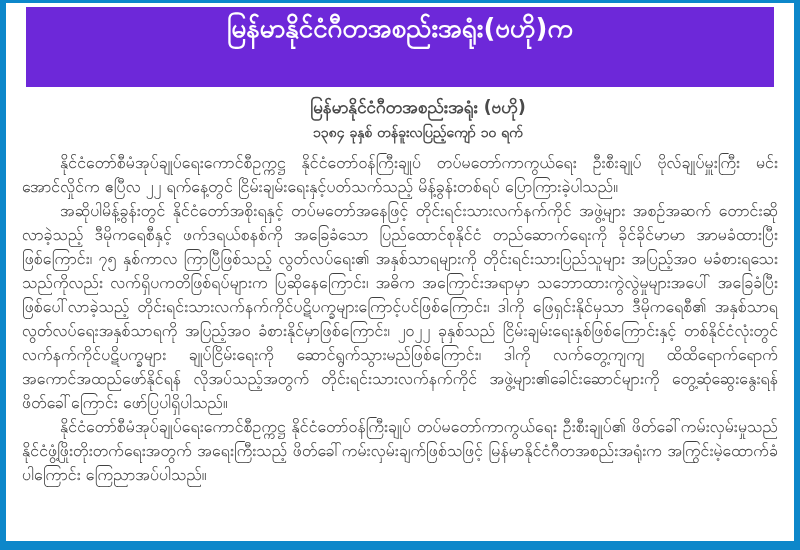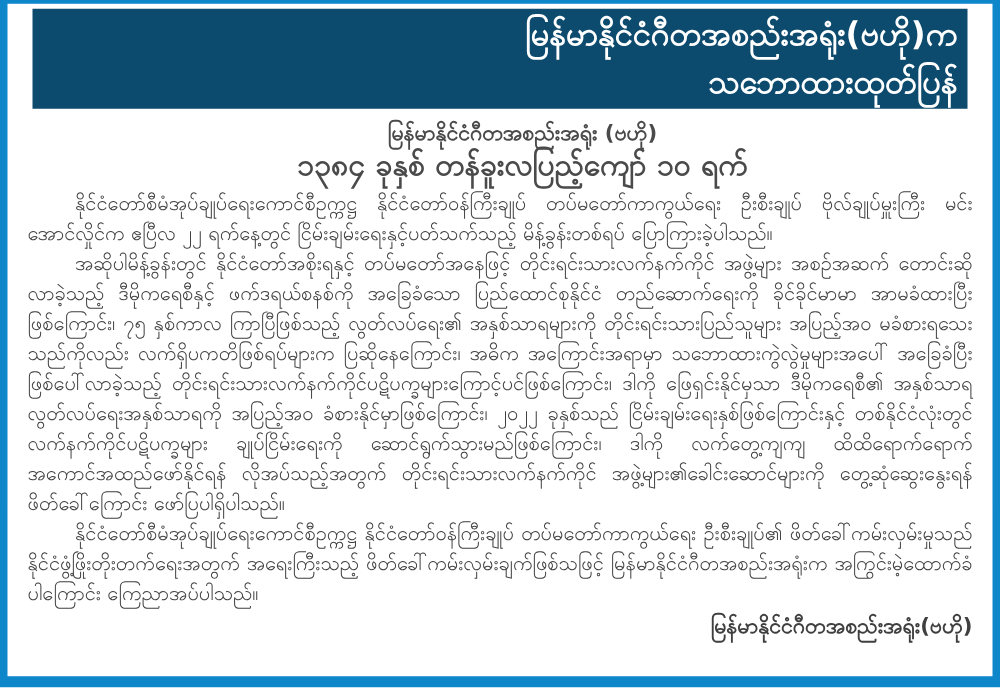--- a/index.html
+++ b/index.html
@@ -19,42 +19,42 @@
     border-top-width: 3px;
     border-right-width: 6px;
     border-bottom-width: 9px;
     border-left-width: 6px;
     overflow: hidden;
   }
   .banner {
     margin: 4px auto 0 auto;
     width: 748px;
     min-height: 80px;
-    background: #0c4a6e;
+    background: #6d28d9;
     color: #ffffff;
-    text-align: right;
+    text-align: center;
     font-weight: bold;
     font-size: 26px;
     line-height: 38px;
     padding: 2px 8px;
     box-sizing: border-box;
   }
   .title-block {
     margin-top: 8px;
     text-align: center;
     color: #4a4a4a;
     font-weight: bold;
     padding-left: 36px;
   }
   .title-block .t-line {
     font-size: 17px;
     line-height: 24px;
   }
   .title-block .t-date {
-    font-size: 24px;
+    font-size: 14px;
     line-height: 26px;
   }
   .body-text {
     margin: 6px 16px 0 16px;
     color: #404040;
     font-size: 16px;
     line-height: 24px;
     text-align: justify;
   }
   .body-text p {
@@ -69,29 +69,27 @@
     font-size: 17px;
   }
 </style>
 </head>
 <body>
 
 <div class="page">
 
   <div class="banner">
     <div>မြန်မာနိုင်ငံဂီတအစည်းအရုံး(ဗဟို)က</div>
-    <div>သဘောထားထုတ်ပြန်</div>
   </div>
 
   <div class="title-block">
     <div class="t-line">မြန်မာနိုင်ငံဂီတအစည်းအရုံး (ဗဟို)</div>
     <div class="t-date">၁၃၈၄ ခုနှစ် တန်ခူးလပြည့်ကျော် ၁၀ ရက်</div>
   </div>
 
   <div class="body-text">
     <p>နိုင်ငံတော်စီမံအုပ်ချုပ်ရေးကောင်စီဥက္ကဋ္ဌ နိုင်ငံတော်ဝန်ကြီးချုပ် တပ်မတော်ကာကွယ်ရေး ဦးစီးချုပ် ဗိုလ်ချုပ်မှူးကြီး မင်းအောင်လှိုင်က ဧပြီလ ၂၂ ရက်နေ့တွင် ငြိမ်းချမ်းရေးနှင့်ပတ်သက်သည့် မိန့်ခွန်းတစ်ရပ် ပြောကြားခဲ့ပါသည်။</p>
     <p>အဆိုပါမိန့်ခွန်းတွင် နိုင်ငံတော်အစိုးရနှင့် တပ်မတော်အနေဖြင့် တိုင်းရင်းသားလက်နက်ကိုင် အဖွဲ့များ အစဉ်အဆက် တောင်းဆိုလာခဲ့သည့် ဒီမိုကရေစီနှင့် ဖက်ဒရယ်စနစ်ကို အခြေခံသော ပြည်ထောင်စုနိုင်ငံ တည်ဆောက်ရေးကို ခိုင်ခိုင်မာမာ အာမခံထားပြီးဖြစ်ကြောင်း၊ ၇၅ နှစ်ကာလ ကြာပြီဖြစ်သည့် လွတ်လပ်ရေး၏ အနှစ်သာရများကို တိုင်းရင်းသားပြည်သူများ အပြည့်အဝ မခံစားရသေးသည်ကိုလည်း လက်ရှိပကတိဖြစ်ရပ်များက ပြဆိုနေကြောင်း၊ အဓိက အကြောင်းအရာမှာ သဘောထားကွဲလွဲမှုများအပေါ် အခြေခံပြီး ဖြစ်ပေါ်လာခဲ့သည့် တိုင်းရင်းသားလက်နက်ကိုင်ပဋိပက္ခများကြောင့်ပင်ဖြစ်ကြောင်း၊ ဒါကို ဖြေရှင်းနိုင်မှသာ ဒီမိုကရေစီ၏ အနှစ်သာရ လွတ်လပ်ရေးအနှစ်သာရကို အပြည့်အဝ ခံစားနိုင်မှာဖြစ်ကြောင်း၊ ၂၀၂၂ ခုနှစ်သည် ငြိမ်းချမ်းရေးနှစ်ဖြစ်ကြောင်းနှင့် တစ်နိုင်ငံလုံးတွင် လက်နက်ကိုင်ပဋိပက္ခများ ချုပ်ငြိမ်းရေးကို ဆောင်ရွက်သွားမည်ဖြစ်ကြောင်း၊ ဒါကို လက်တွေ့ကျကျ ထိထိရောက်ရောက် အကောင်အထည်ဖော်နိုင်ရန် လိုအပ်သည့်အတွက် တိုင်းရင်းသားလက်နက်ကိုင် အဖွဲ့များ၏ခေါင်းဆောင်များကို တွေ့ဆုံဆွေးနွေးရန် ဖိတ်ခေါ်ကြောင်း ဖော်ပြပါရှိပါသည်။</p>
     <p>နိုင်ငံတော်စီမံအုပ်ချုပ်ရေးကောင်စီဥက္ကဋ္ဌ နိုင်ငံတော်ဝန်ကြီးချုပ် တပ်မတော်ကာကွယ်ရေး ဦးစီးချုပ်၏ ဖိတ်ခေါ်ကမ်းလှမ်းမှုသည် နိုင်ငံဖွံ့ဖြိုးတိုးတက်ရေးအတွက် အရေးကြီးသည့် ဖိတ်ခေါ်ကမ်းလှမ်းချက်ဖြစ်သဖြင့် မြန်မာနိုင်ငံဂီတအစည်းအရုံးက အကြွင်းမဲ့ထောက်ခံပါကြောင်း ကြေညာအပ်ပါသည်။</p>
   </div>
 
-  <div class="signature">မြန်မာနိုင်ငံဂီတအစည်းအရုံး(ဗဟို)</div>
 
 </div>
 
 </body></html>

